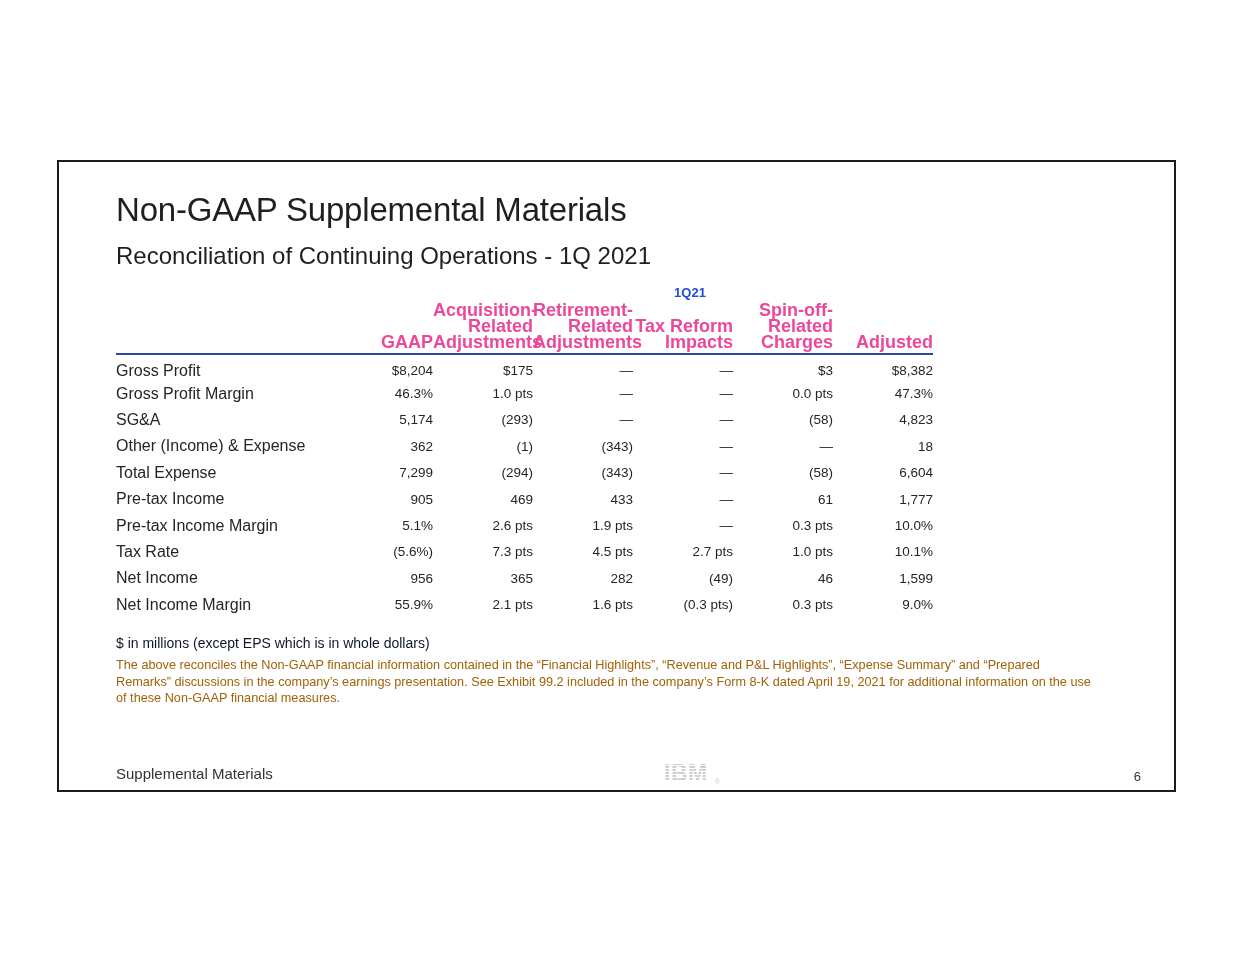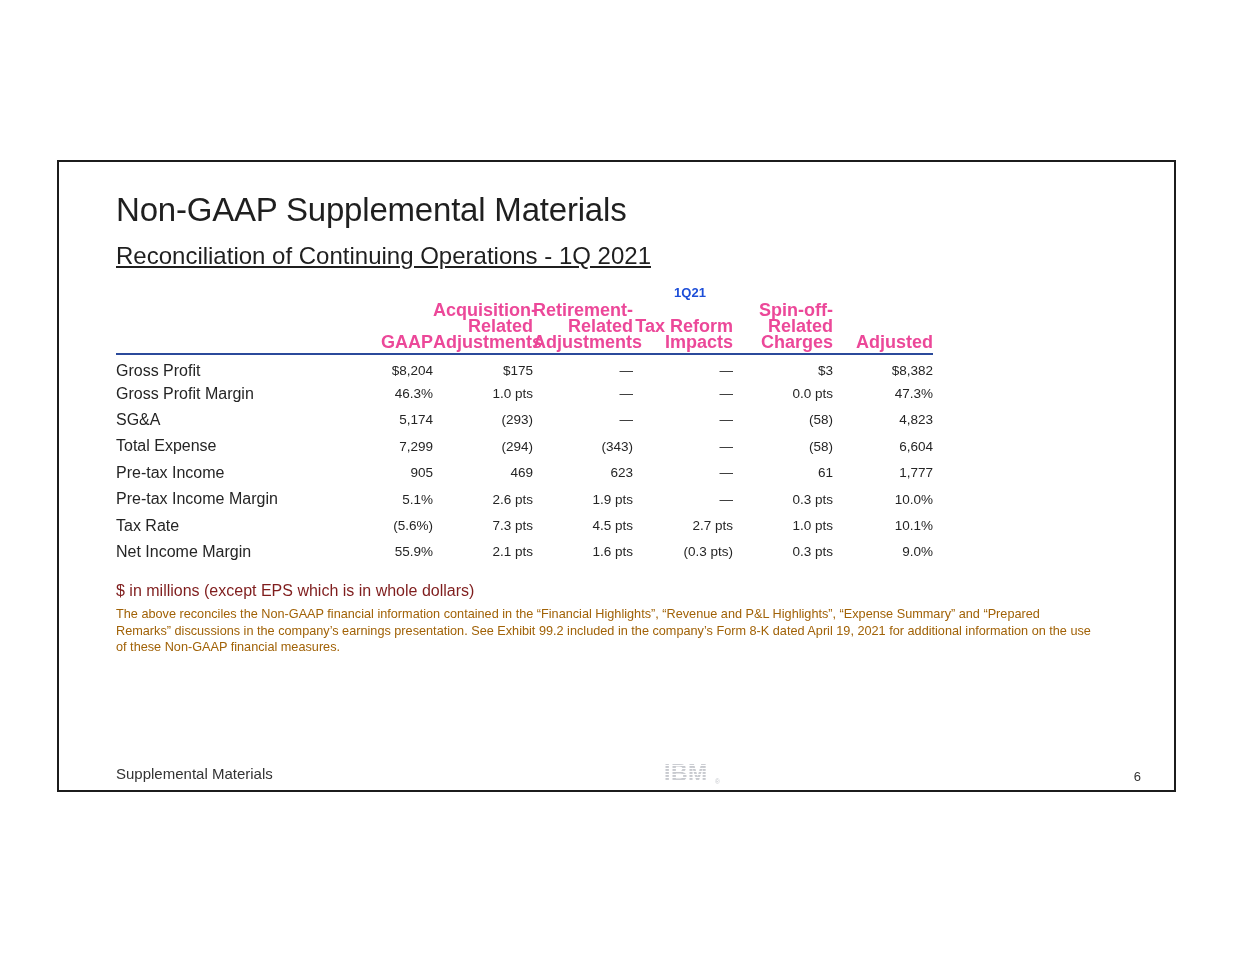--- a/index.html
+++ b/index.html
@@ -28,21 +28,20 @@
     letter-spacing: -0.2px;
     color: #1f1f1f;
     line-height: 40px;
   }
   .slide-subtitle {
     margin-top: 11px;
     font-size: 24px;
     font-weight: 400;
     color: #1f1f1f;
     line-height: 29px;
-    text-decoration: underline;
   }
 
   .period-header {
     margin-top: 15px;
     margin-left: 274px;
     width: 600px;
     text-align: center;
     font-size: 13px;
     font-weight: 700;
     color: #1d4ed8;
@@ -83,22 +82,22 @@
     color: #252525;
     height: 26.4px;
     vertical-align: middle;
     padding: 0;
   }
   table.recon tbody tr:first-child td,
   table.recon tbody tr:first-child th { padding-top: 6px; }
 
   .units-note {
     margin-top: 17px;
-    font-size: 16px;
-    color: #7f1d1d;
+    font-size: 14px;
+    color: #0f172a;
   }
   .disclosure-note {
     margin-top: 6px;
     font-size: 12.7px;
     line-height: 16.6px;
     max-width: 982px;
     color: #a16207;
   }
 
   .footer {
@@ -183,33 +182,42 @@
           <tr>
             <th class="row-label">SG&amp;A</th>
             <td>5,174</td>
             <td>(293)</td>
             <td>—</td>
             <td>—</td>
             <td>(58)</td>
             <td>4,823</td>
           </tr>
           <tr>
+            <th class="row-label">Other (Income) &amp; Expense</th>
+            <td>362</td>
+            <td>(1)</td>
+            <td>(343)</td>
+            <td>—</td>
+            <td>—</td>
+            <td>18</td>
+          </tr>
+          <tr>
             <th class="row-label">Total Expense</th>
             <td>7,299</td>
             <td>(294)</td>
             <td>(343)</td>
             <td>—</td>
             <td>(58)</td>
             <td>6,604</td>
           </tr>
           <tr>
             <th class="row-label">Pre-tax Income</th>
             <td>905</td>
             <td>469</td>
-            <td>623</td>
+            <td>433</td>
             <td>—</td>
             <td>61</td>
             <td>1,777</td>
           </tr>
           <tr>
             <th class="row-label">Pre-tax Income Margin</th>
             <td>5.1%</td>
             <td>2.6 pts</td>
             <td>1.9 pts</td>
             <td>—</td>
@@ -217,20 +225,29 @@
             <td>10.0%</td>
           </tr>
           <tr>
             <th class="row-label">Tax Rate</th>
             <td>(5.6%)</td>
             <td>7.3 pts</td>
             <td>4.5 pts</td>
             <td>2.7 pts</td>
             <td>1.0 pts</td>
             <td>10.1%</td>
+          </tr>
+          <tr>
+            <th class="row-label">Net Income</th>
+            <td>956</td>
+            <td>365</td>
+            <td>282</td>
+            <td>(49)</td>
+            <td>46</td>
+            <td>1,599</td>
           </tr>
           <tr>
             <th class="row-label">Net Income Margin</th>
             <td>55.9%</td>
             <td>2.1 pts</td>
             <td>1.6 pts</td>
             <td>(0.3 pts)</td>
             <td>0.3 pts</td>
             <td>9.0%</td>
           </tr>

